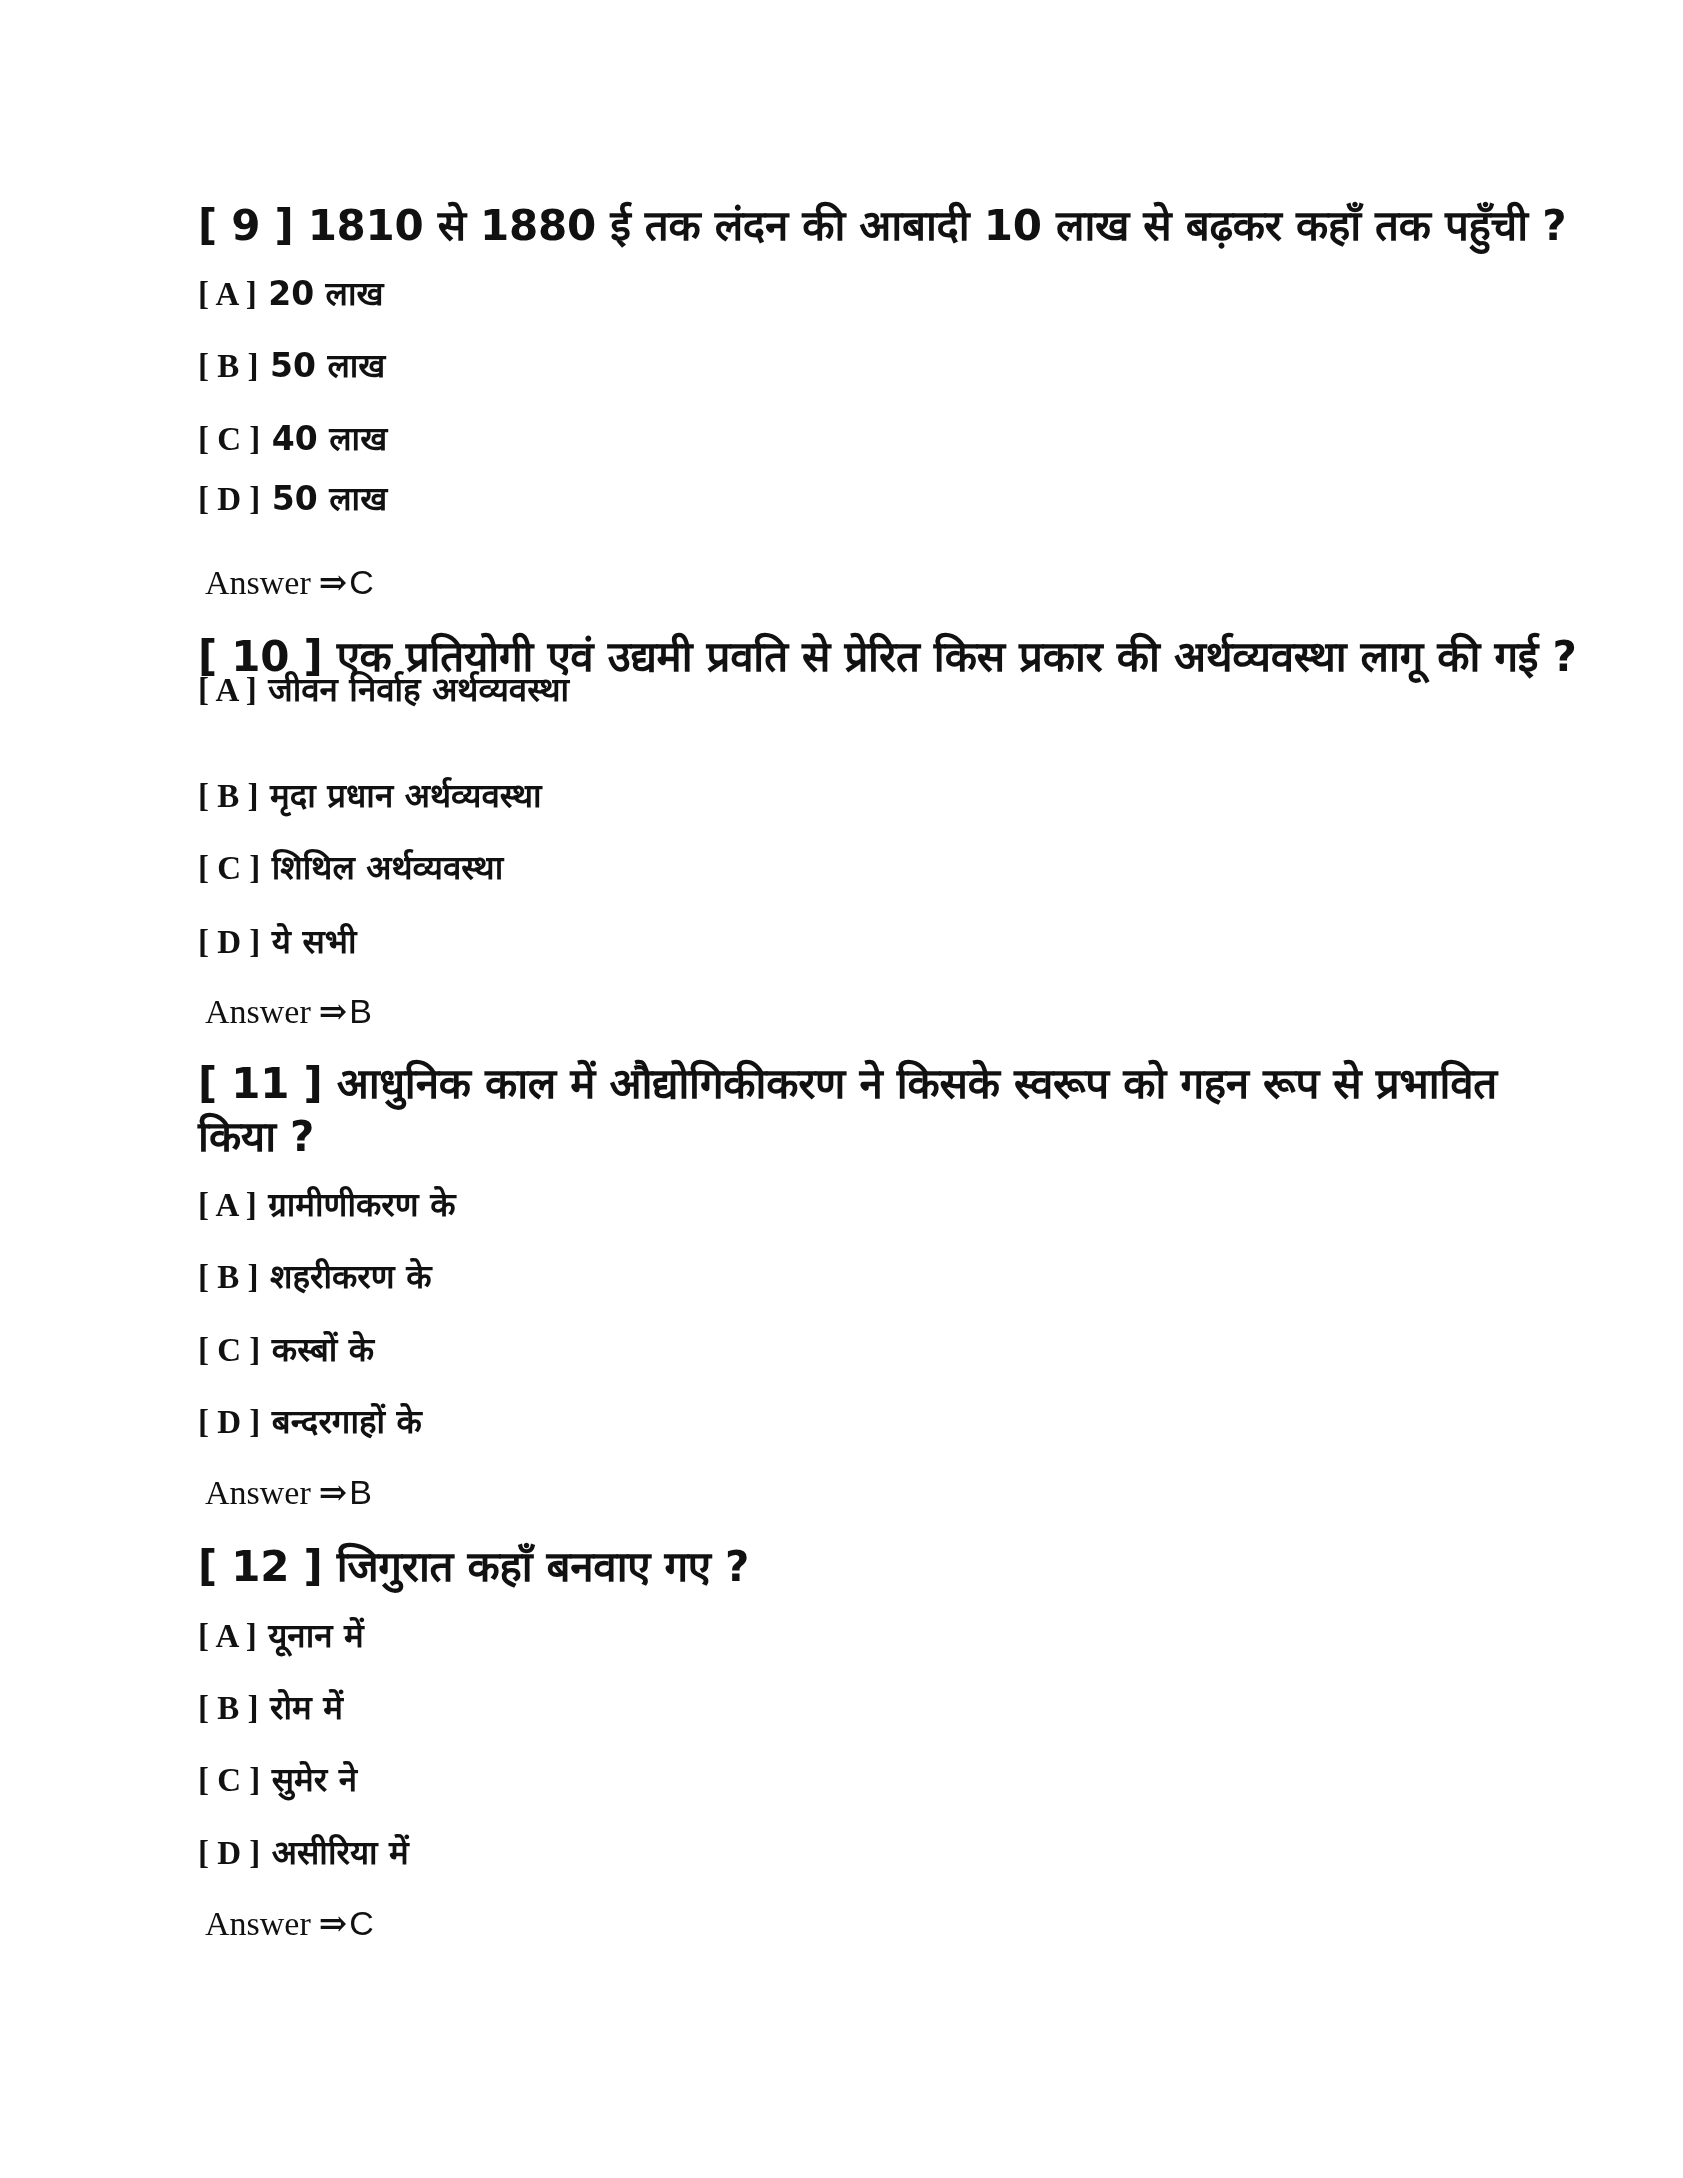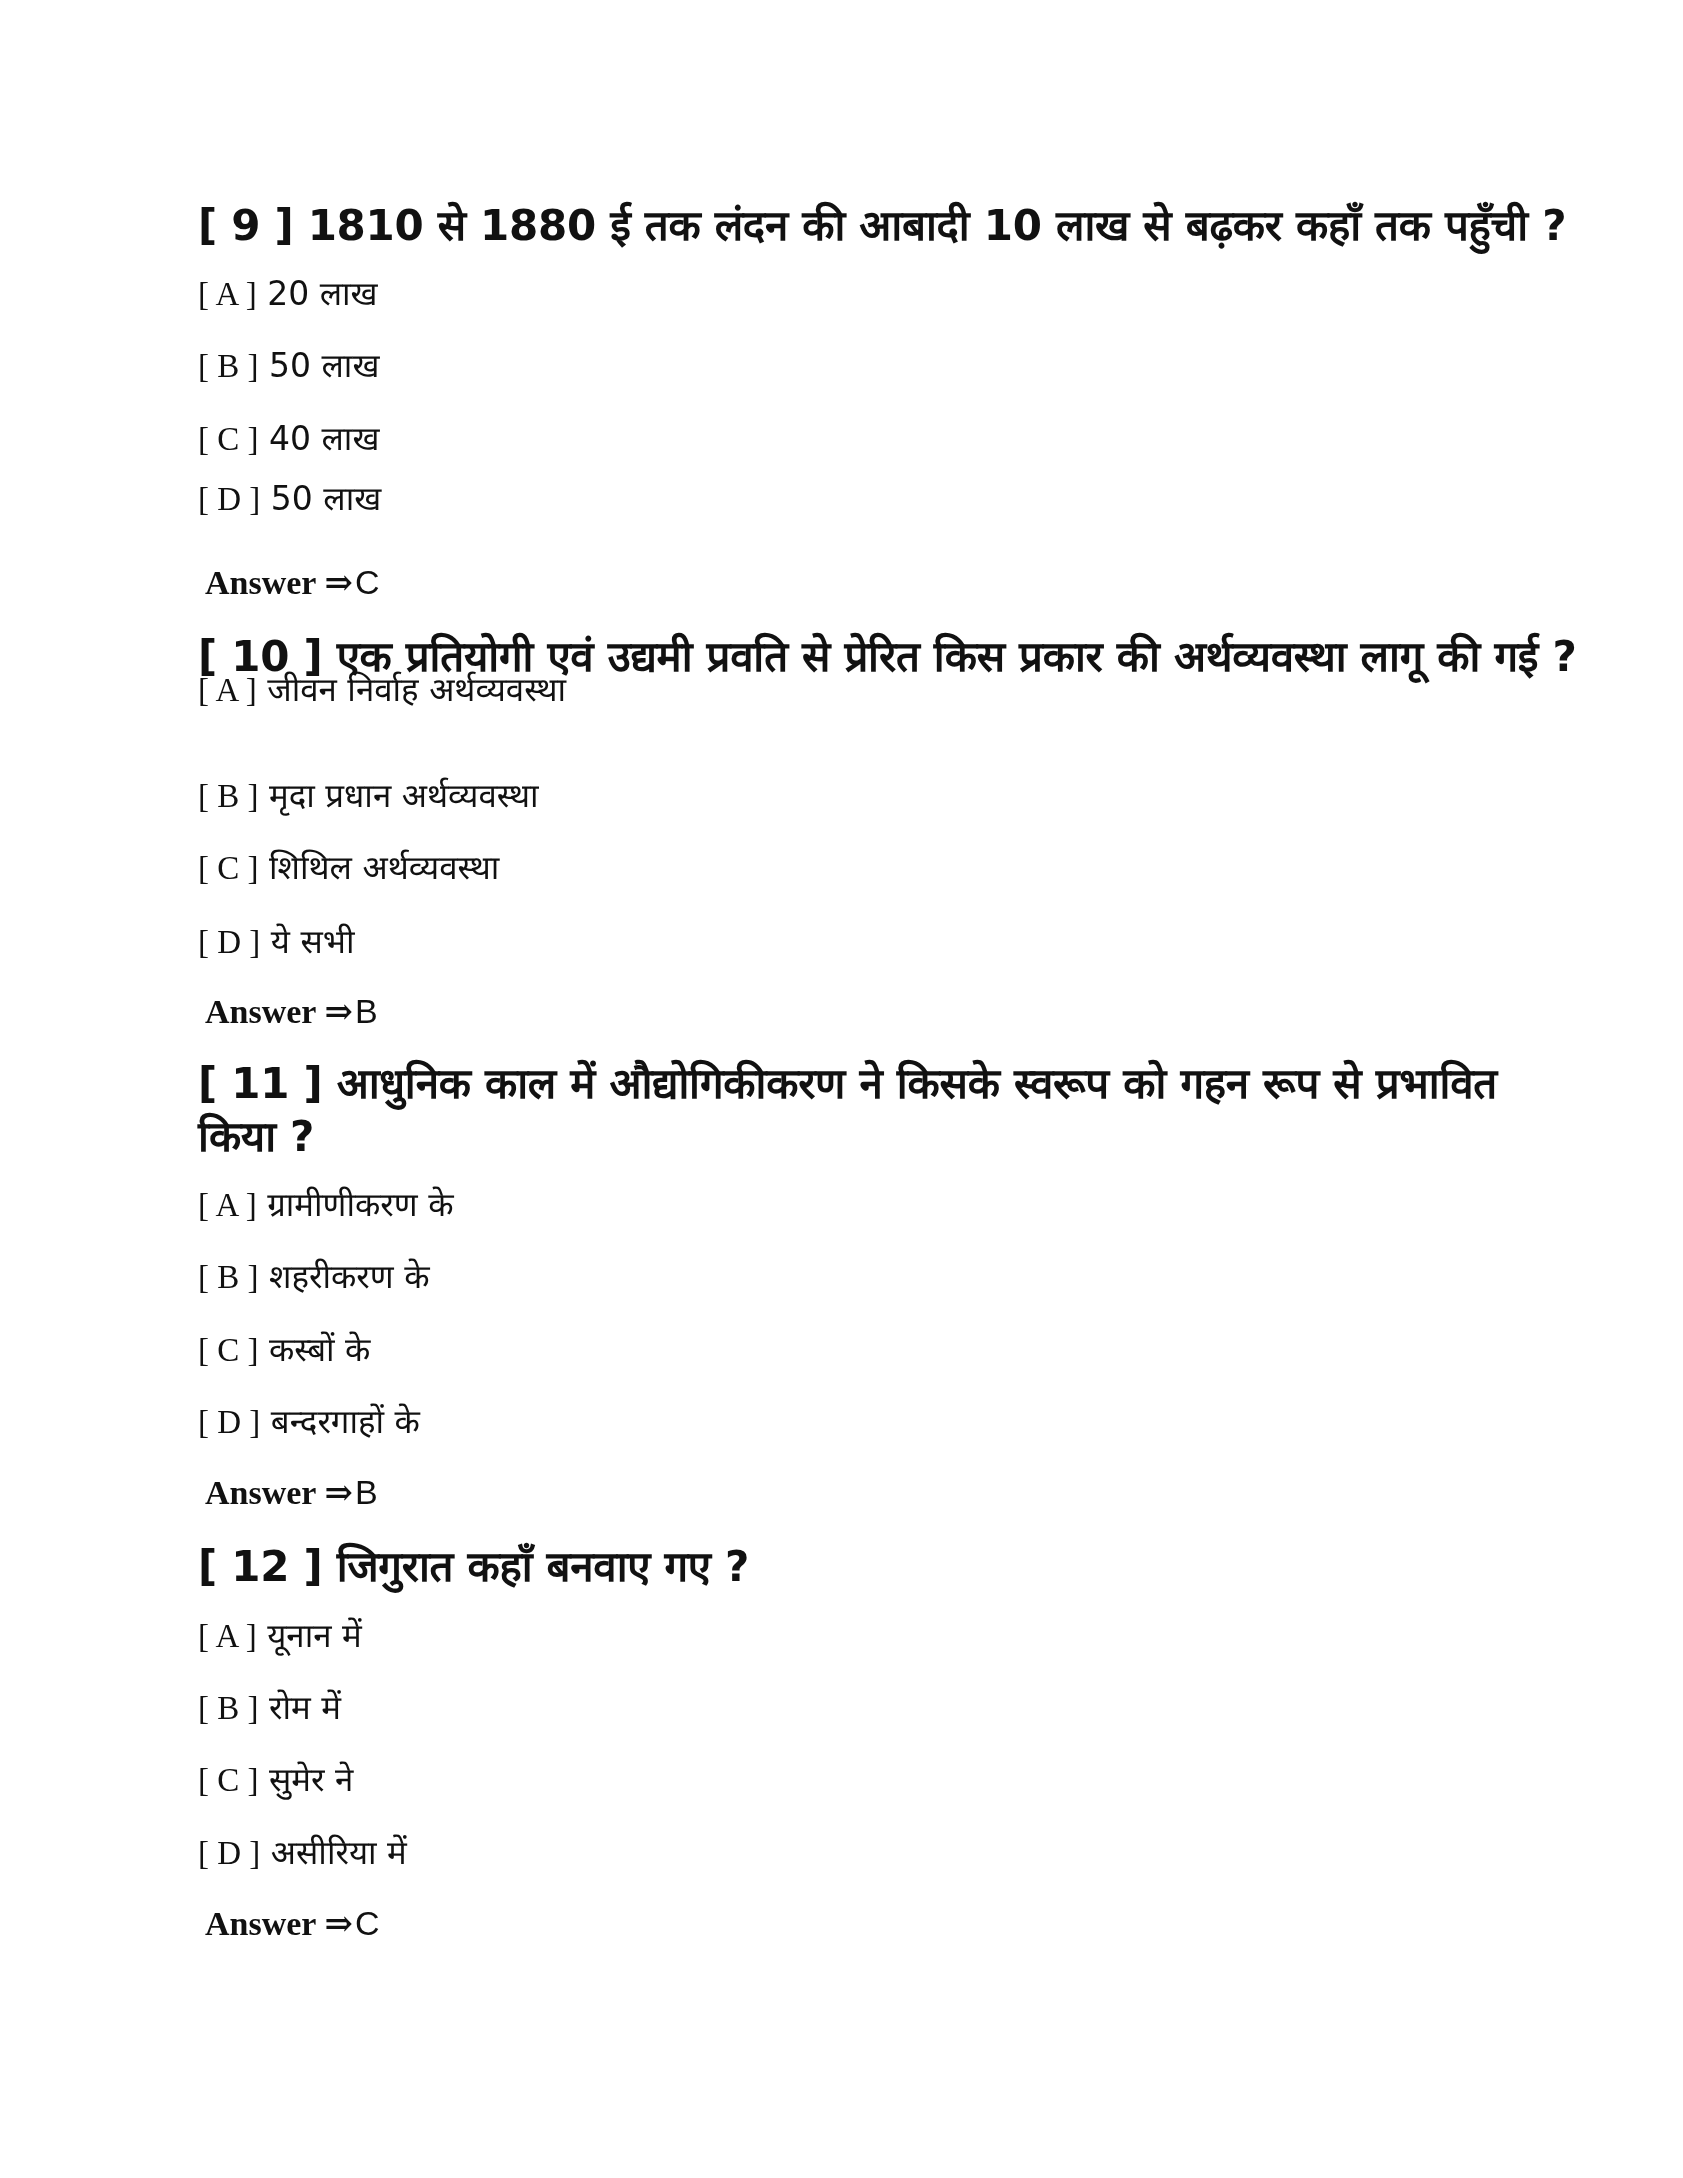--- a/index.html
+++ b/index.html
@@ -1,22 +1,22 @@
 <!DOCTYPE html>
 <html><head>
 <meta charset="utf-8">
 <style>
   html, body { margin:0; padding:0; background:#ffffff; }
   body { width:1683px; height:2178px; position:relative; overflow:hidden;
          font-family:"DejaVu Sans","Liberation Sans",sans-serif; color:#111; }
   .line { position:absolute; left:198px; white-space:nowrap; line-height:1; }
   .q { font-weight:bold; font-size:42px; letter-spacing:-0.3px; }
-  .opt { font-size:33px; font-weight:normal; }
+  .opt { font-size:33px; font-weight:bold; }
   .ans { left:205px; font-family:"Liberation Serif","DejaVu Serif",serif; font-size:34px; }
-  .ans .lbl { font-weight:bold; }
+  .ans .lbl { font-weight:normal; }
   .ans .arr { font-weight:bold; margin:0 2px 0 8px; }
   .ans .val { font-family:"Liberation Sans",sans-serif; font-weight:normal; }
   .bracket { font-family:"Liberation Serif","DejaVu Serif",serif; }
 </style>
 </head>
 <body>
 
 <div class="line q" style="top:205px">
   <span>[ 9 ]</span>
   <span>1810 से 1880 ई तक लंदन की आबादी 10 लाख से बढ़कर कहाँ तक पहुँची ?</span>

